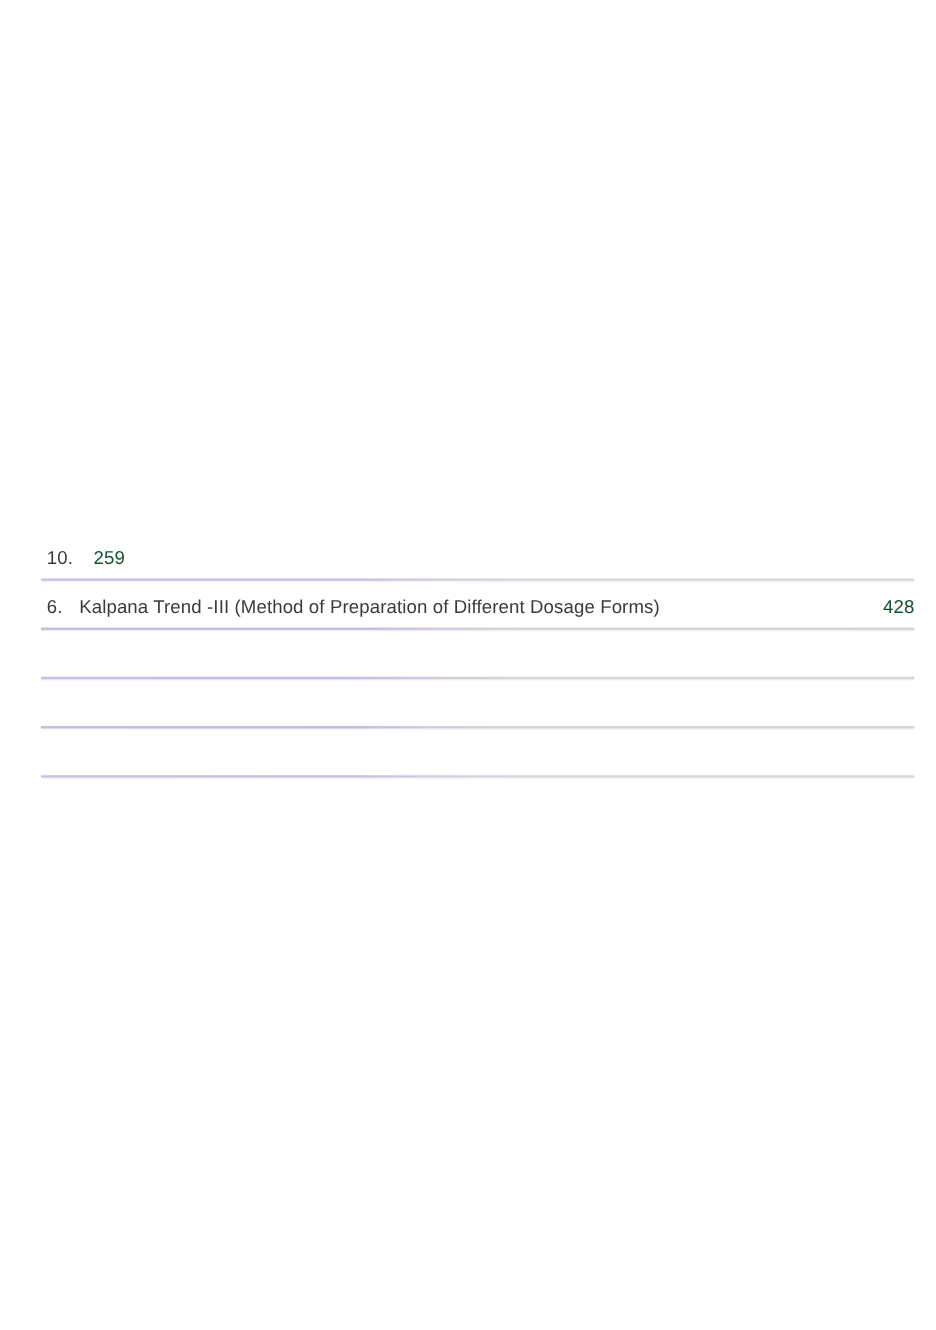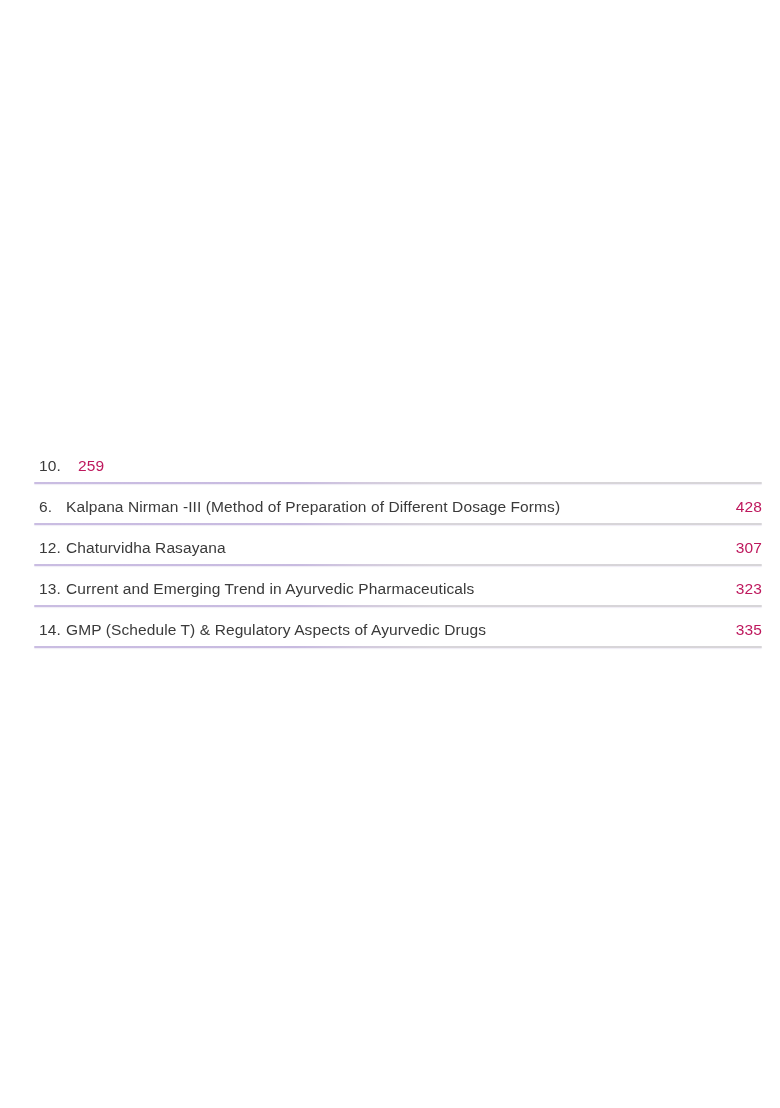--- a/index.html
+++ b/index.html
@@ -47,21 +47,21 @@
   }
   .title {
     flex: 1 1 auto;
     white-space: nowrap;
     overflow: hidden;
   }
   .pagenum {
     flex: 0 0 auto;
     margin-left: 12px;
     text-align: right;
-    color: #be185d;
+    color: #14532d;
   }
   .divider {
     position: absolute;
     left: 0;
     right: 0;
     top: 30px;
     height: 2px;
     border-radius: 1px;
     background: linear-gradient(to right,
       #cabde2 0%,
@@ -82,47 +82,32 @@
       <div class="row-line">
         <span class="num">10.</span>
         <span class="pagenum">259</span>
       </div>
       <div class="divider"></div>
     </div>
 
     <div class="toc-row">
       <div class="row-line">
         <span class="num">6.</span>
-        <span class="title">Kalpana Nirman -III (Method of Preparation of Different Dosage Forms)</span>
+        <span class="title">Kalpana Trend -III (Method of Preparation of Different Dosage Forms)</span>
         <span class="pagenum">428</span>
       </div>
       <div class="divider"></div>
     </div>
 
     <div class="toc-row">
-      <div class="row-line">
-        <span class="num">12.</span>
-        <span class="title">Chaturvidha Rasayana</span>
-        <span class="pagenum">307</span>
-      </div>
       <div class="divider"></div>
     </div>
 
     <div class="toc-row">
-      <div class="row-line">
-        <span class="num">13.</span>
-        <span class="title">Current and Emerging Trend in Ayurvedic Pharmaceuticals</span>
-        <span class="pagenum">323</span>
-      </div>
       <div class="divider"></div>
     </div>
 
     <div class="toc-row">
-      <div class="row-line">
-        <span class="num">14.</span>
-        <span class="title">GMP (Schedule T) &amp; Regulatory Aspects of Ayurvedic Drugs</span>
-        <span class="pagenum">335</span>
-      </div>
       <div class="divider"></div>
     </div>
 
   </div>
 </div>
 
 </body></html>

